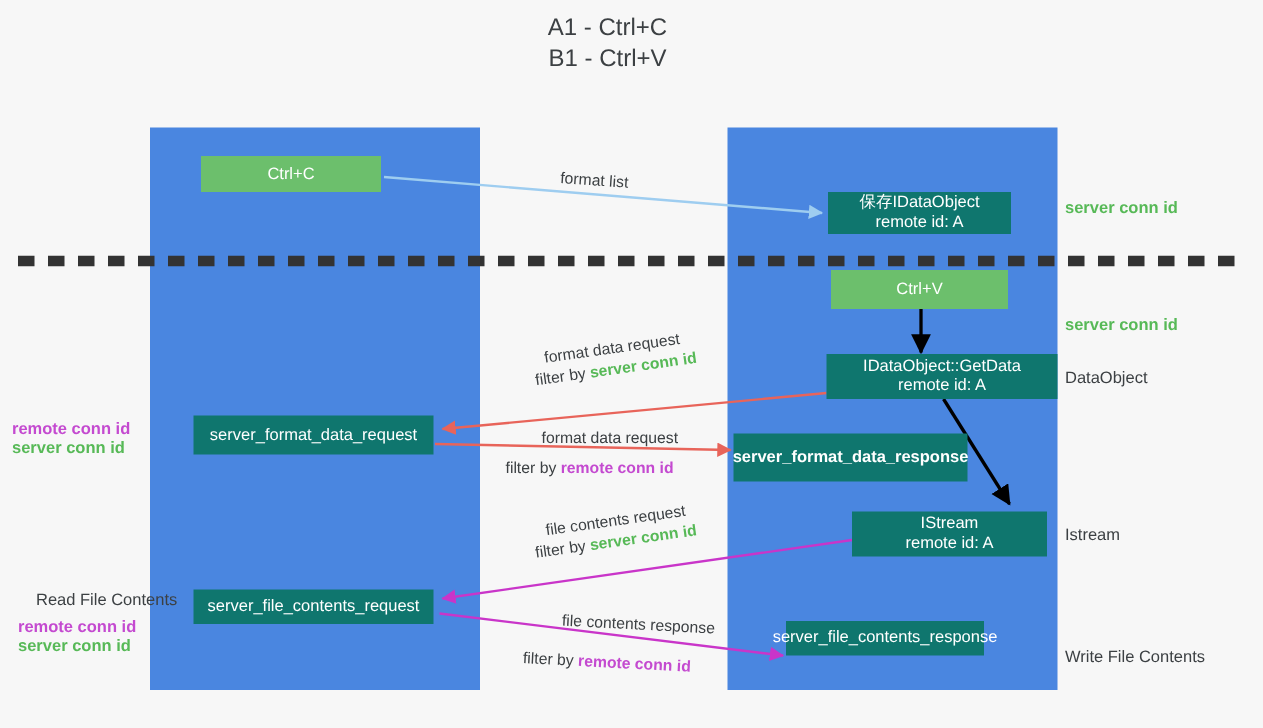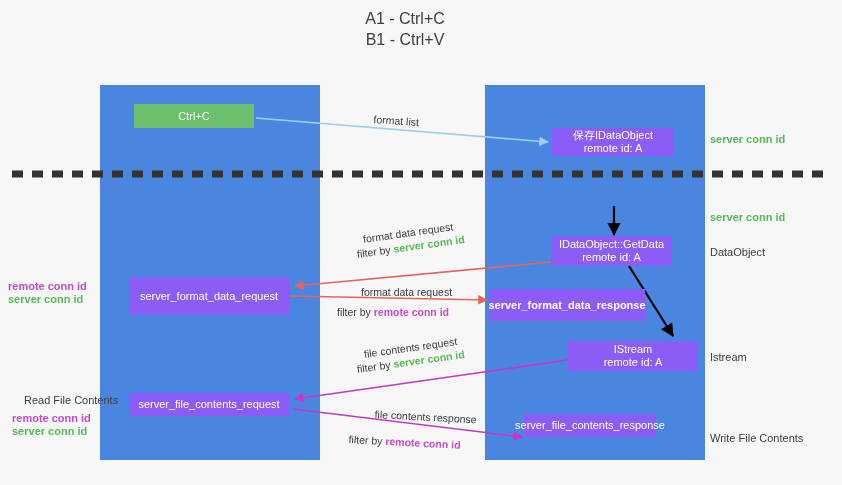--- a/index.html
+++ b/index.html
@@ -10,21 +10,21 @@
     color:#3c4043;
   }
   #stage{position:absolute;left:0;top:0;width:842px;height:485px;}
   .col{position:absolute;background:#4a86e0;}
   .colhdr{position:absolute;text-align:center;font-size:11.5px;line-height:13px;color:#3c4043;margin-top:39px;}
   .title{position:absolute;left:0;top:8px;width:810px;text-align:center;font-size:16px;line-height:21px;color:#3c4043;}
   .box{position:absolute;box-sizing:border-box;display:flex;flex-direction:column;
        align-items:center;justify-content:center;text-align:center;color:#ffffff;
        font-size:11px;line-height:13px;}
   .green{background:#6cbf6c;}
-  .orange{background:#8b5cf6;text-align:right;}
+  .orange{background:#0f766e;text-align:right;}
   .lbl{position:absolute;font-size:11px;line-height:14px;white-space:nowrap;}
   .green-t{color:#57b957;font-weight:bold;}
   .magenta-t{color:#c44ad0;font-weight:bold;}
   .dark-t{color:#3c4043;}
   .rot{position:absolute;white-space:nowrap;font-size:10.5px;line-height:15px;transform-origin:0 0;}
   svg{position:absolute;left:0;top:0;width:842px;height:485px;overflow:visible;}
   .two-line{display:block;}
 </style>
 </head>
 <body>
@@ -79,27 +79,30 @@
 
   <div class="box green" style="left:134px;top:104px;width:120px;height:24px;">
     <span>Ctrl+C</span>
   </div>
 
   <div class="box orange" style="left:552px;top:128px;width:122px;height:28px;">
     <span>保存IDataObject</span>
     <span>remote id: A</span>
   </div>
 
+  <div class="box green" style="left:554px;top:180px;width:118px;height:26px;">
+    <span>Ctrl+V</span>
+  </div>
 
-  <div class="box orange" style="left:551px;top:236px;width:121px;height:30px;">
+  <div class="box orange" style="left:551px;top:236px;width:154px;height:30px;">
     <span>IDataObject::GetData</span>
     <span>remote id: A</span>
   </div>
 
-  <div class="box orange" style="left:129px;top:277px;width:160px;height:38px;">
+  <div class="box orange" style="left:129px;top:277px;width:160px;height:26px;">
     <span>server_format_data_request</span>
   </div>
 
   <div class="box orange" style="left:489px;top:289px;width:156px;height:32px;font-weight:bold;">
     <span>server_format_data_response</span>
   </div>
 
   <div class="box orange" style="left:568px;top:341px;width:130px;height:30px;">
     <span>IStream</span>
     <span>remote id: A</span>

